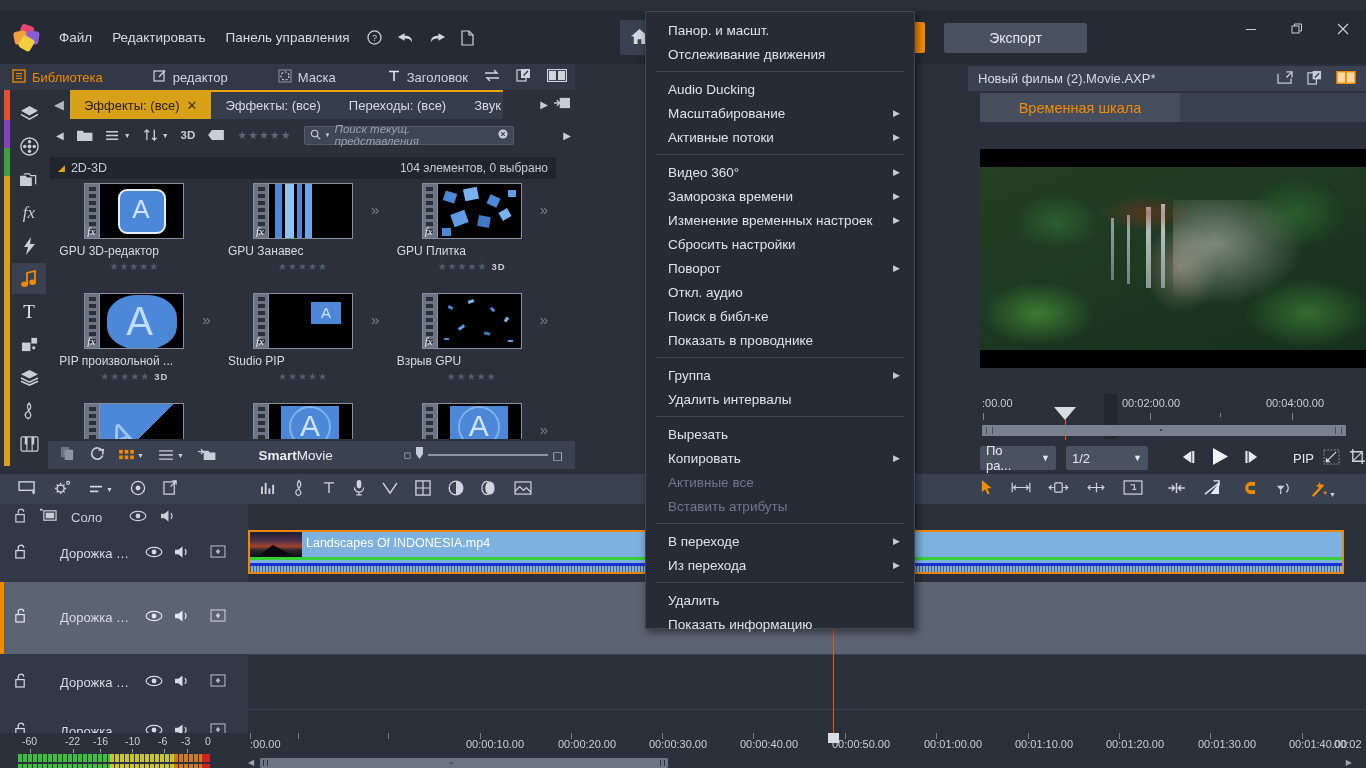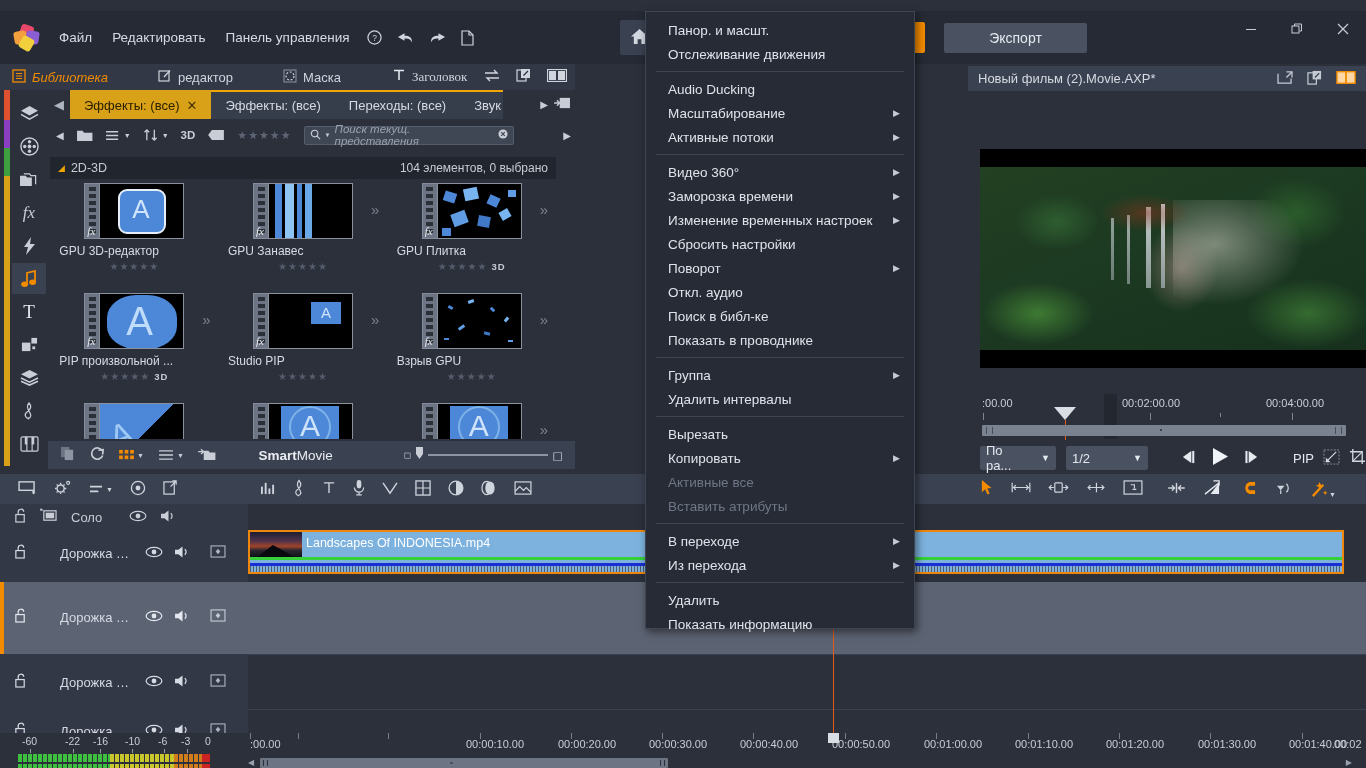--- a/index.html
+++ b/index.html
@@ -47,25 +47,25 @@
   }
   .wctl { position:absolute; top:0; right:0; height:36px; display:flex; }
   .wctl div { width:46px; height:36px; display:flex;align-items:center;justify-content:center; color:#c8ccd4; }
 
   
   .left-tabs {
     position:absolute; left:0; top:53px; width:575px; height:26px;
     background:#323846; display:flex; align-items:center;
   }
   .lt { display:flex; align-items:center; gap:6px; font-size:13px; color:#cfd4dd; height:26px; padding:0 2px;}
-  .lt.active { color:#f28b00;font-style:italic; }
+  .lt.active { color:#f28b00; }
   .lt:nth-child(1){ margin-left:10px; }
   .lt:nth-child(2){ margin-left:46px; }
   .lt:nth-child(3){ margin-left:46px; }
-  .lt:nth-child(4){ margin-left:47px;font-family:Liberation Serif, serif; }
+  .lt:nth-child(4){ margin-left:47px; }
   .lt-icons { position:absolute; right:8px; top:0; height:26px; display:flex; align-items:center; gap:16px; color:#cfd4dd;}
 
   .vrail { position:absolute; left:0; top:79px; width:16px; height:384px; }
   .vrail span { display:block; width:6px; margin-left:4px; }
 
   .vbar {
     position:absolute; left:10px; top:79px; width:38px; height:384px;
     background:#2b303b; display:flex; flex-direction:column; align-items:center;
     padding-top:8px; gap:2px;
   }
@@ -778,20 +778,23 @@
       <span>
         <svg width="20" height="13" viewBox="0 0 21 14">
             <rect x="0" y="0" width="21" height="14" fill="#f28b00"></rect>
             <rect x="1.5" y="1.5" width="8" height="11" fill="#ffd9a5"></rect>
             <rect x="11.5" y="1.5" width="8" height="11" fill="#ffd9a5"></rect>
           </svg>
       </span>
     </span>
   </div>
 
+  <div class="prev-sub">
+    <div class="t1">Временная шкала</div>
+  </div>
 
   <div class="prev-body">
     <div class="vbar-blk" style="top:27px;"></div>
     <div class="video">
       <div style="position:absolute;inset:0;background:
            radial-gradient(ellipse 60px 40px at 20% 30%, #2e5e30, transparent 70%),
            radial-gradient(ellipse 70px 50px at 82% 25%, #2b5c2b, transparent 70%),
            radial-gradient(ellipse 80px 45px at 15% 80%, #3e7a33, transparent 70%),
            radial-gradient(ellipse 90px 50px at 85% 80%, #356b30, transparent 70%),
            radial-gradient(ellipse 50px 60px at 52% 55%, #6f6a5c, transparent 75%),

